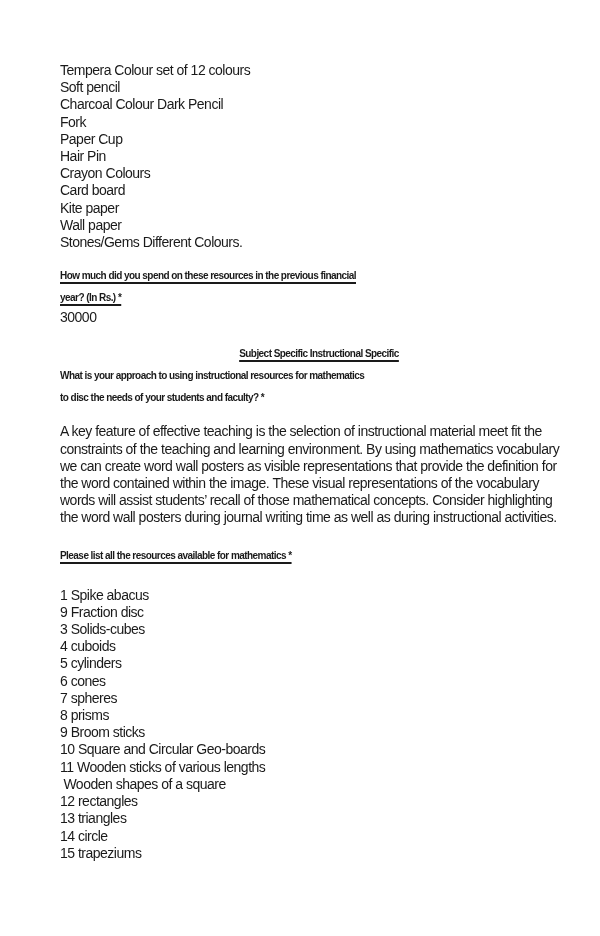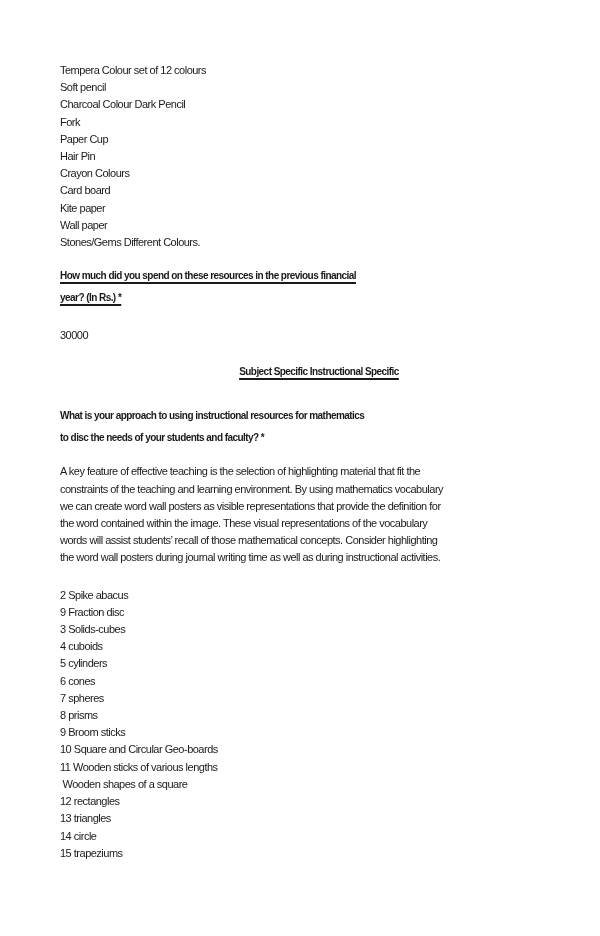--- a/index.html
+++ b/index.html
@@ -16,47 +16,47 @@
     box-sizing: border-box;
     width: 600px;
     height: 936px;
     padding: 62px 22px 0 60px;
     background: #ffffff;
     color: #1a1a1a;
     font-family: "Liberation Sans", "DejaVu Sans", sans-serif;
     overflow: hidden;
   }
   .body-text {
-    font-size: 11px;
+    font-size: 14px;
     line-height: 17.2px;
     letter-spacing: -0.5px;
   }
   .line {
     white-space: pre;
   }
   .heading {
     font-size: 10px;
     font-weight: 700;
     line-height: 22px;
     letter-spacing: -0.55px;
   }
   .heading .line,
   .underlined {
     text-decoration: underline;
     text-decoration-thickness: 1.6px;
     text-underline-offset: 3px;
   }
   .materials-list { margin: 0; }
   .q-spend { margin-top: 14px; }
-  .answer-spend { margin-top: 18px; }
+  .answer-spend { }
   .section-title {
     margin-top: 17px;
     text-align: center;
   }
-  .q-approach { margin-top: 22px; }
+  .q-approach { }
   .para { margin-top: 14px; }
   .q-resources { margin-top: 18px; white-space: pre; }
   .resources-list { margin-top: 20px; }
 </style>
 </head>
 <body>
 
 <div class="page">
 
   <div class="materials-list body-text">
@@ -81,31 +81,32 @@
   <div class="body-text answer-spend line">30000</div>
 
   <div class="heading section-title"><span class="underlined">Subject Specific Instructional Specific</span></div>
 
   <div class="heading q-approach">
       <div class="line no-underline" style="text-decoration:none">What is your approach to using instructional resources for mathematics</div>
       <div class="line no-underline" style="text-decoration:none">to disc the needs of your students and faculty? *</div>
     </div>
 
   <div class="body-text para">
-      <div class="line">A key feature of effective teaching is the selection of highlighting material that fit the</div>
+      <div class="line">A key feature of effective teaching is the selection of instructional material meet fit the</div>
       <div class="line">constraints of the teaching and learning environment. By using mathematics vocabulary</div>
       <div class="line">we can create word wall posters as visible representations that provide the definition for</div>
       <div class="line">the word contained within the image. These visual representations of the vocabulary</div>
       <div class="line">words will assist students’ recall of those mathematical concepts. Consider highlighting</div>
       <div class="line">the word wall posters during journal writing time as well as during instructional activities.</div>
     </div>
 
+  <div class="heading q-resources underlined">Please list all the resources available for mathematics *</div>
 
   <div class="resources-list body-text">
-      <div class="line">2 Spike abacus</div>
+      <div class="line">1 Spike abacus</div>
       <div class="line">9 Fraction disc</div>
       <div class="line">3 Solids-cubes</div>
       <div class="line">4 cuboids</div>
       <div class="line">5 cylinders</div>
       <div class="line">6 cones</div>
       <div class="line">7 spheres</div>
       <div class="line">8 prisms</div>
       <div class="line">9 Broom sticks</div>
       <div class="line">10 Square and Circular Geo-boards</div>
       <div class="line">11 Wooden sticks of various lengths</div>

